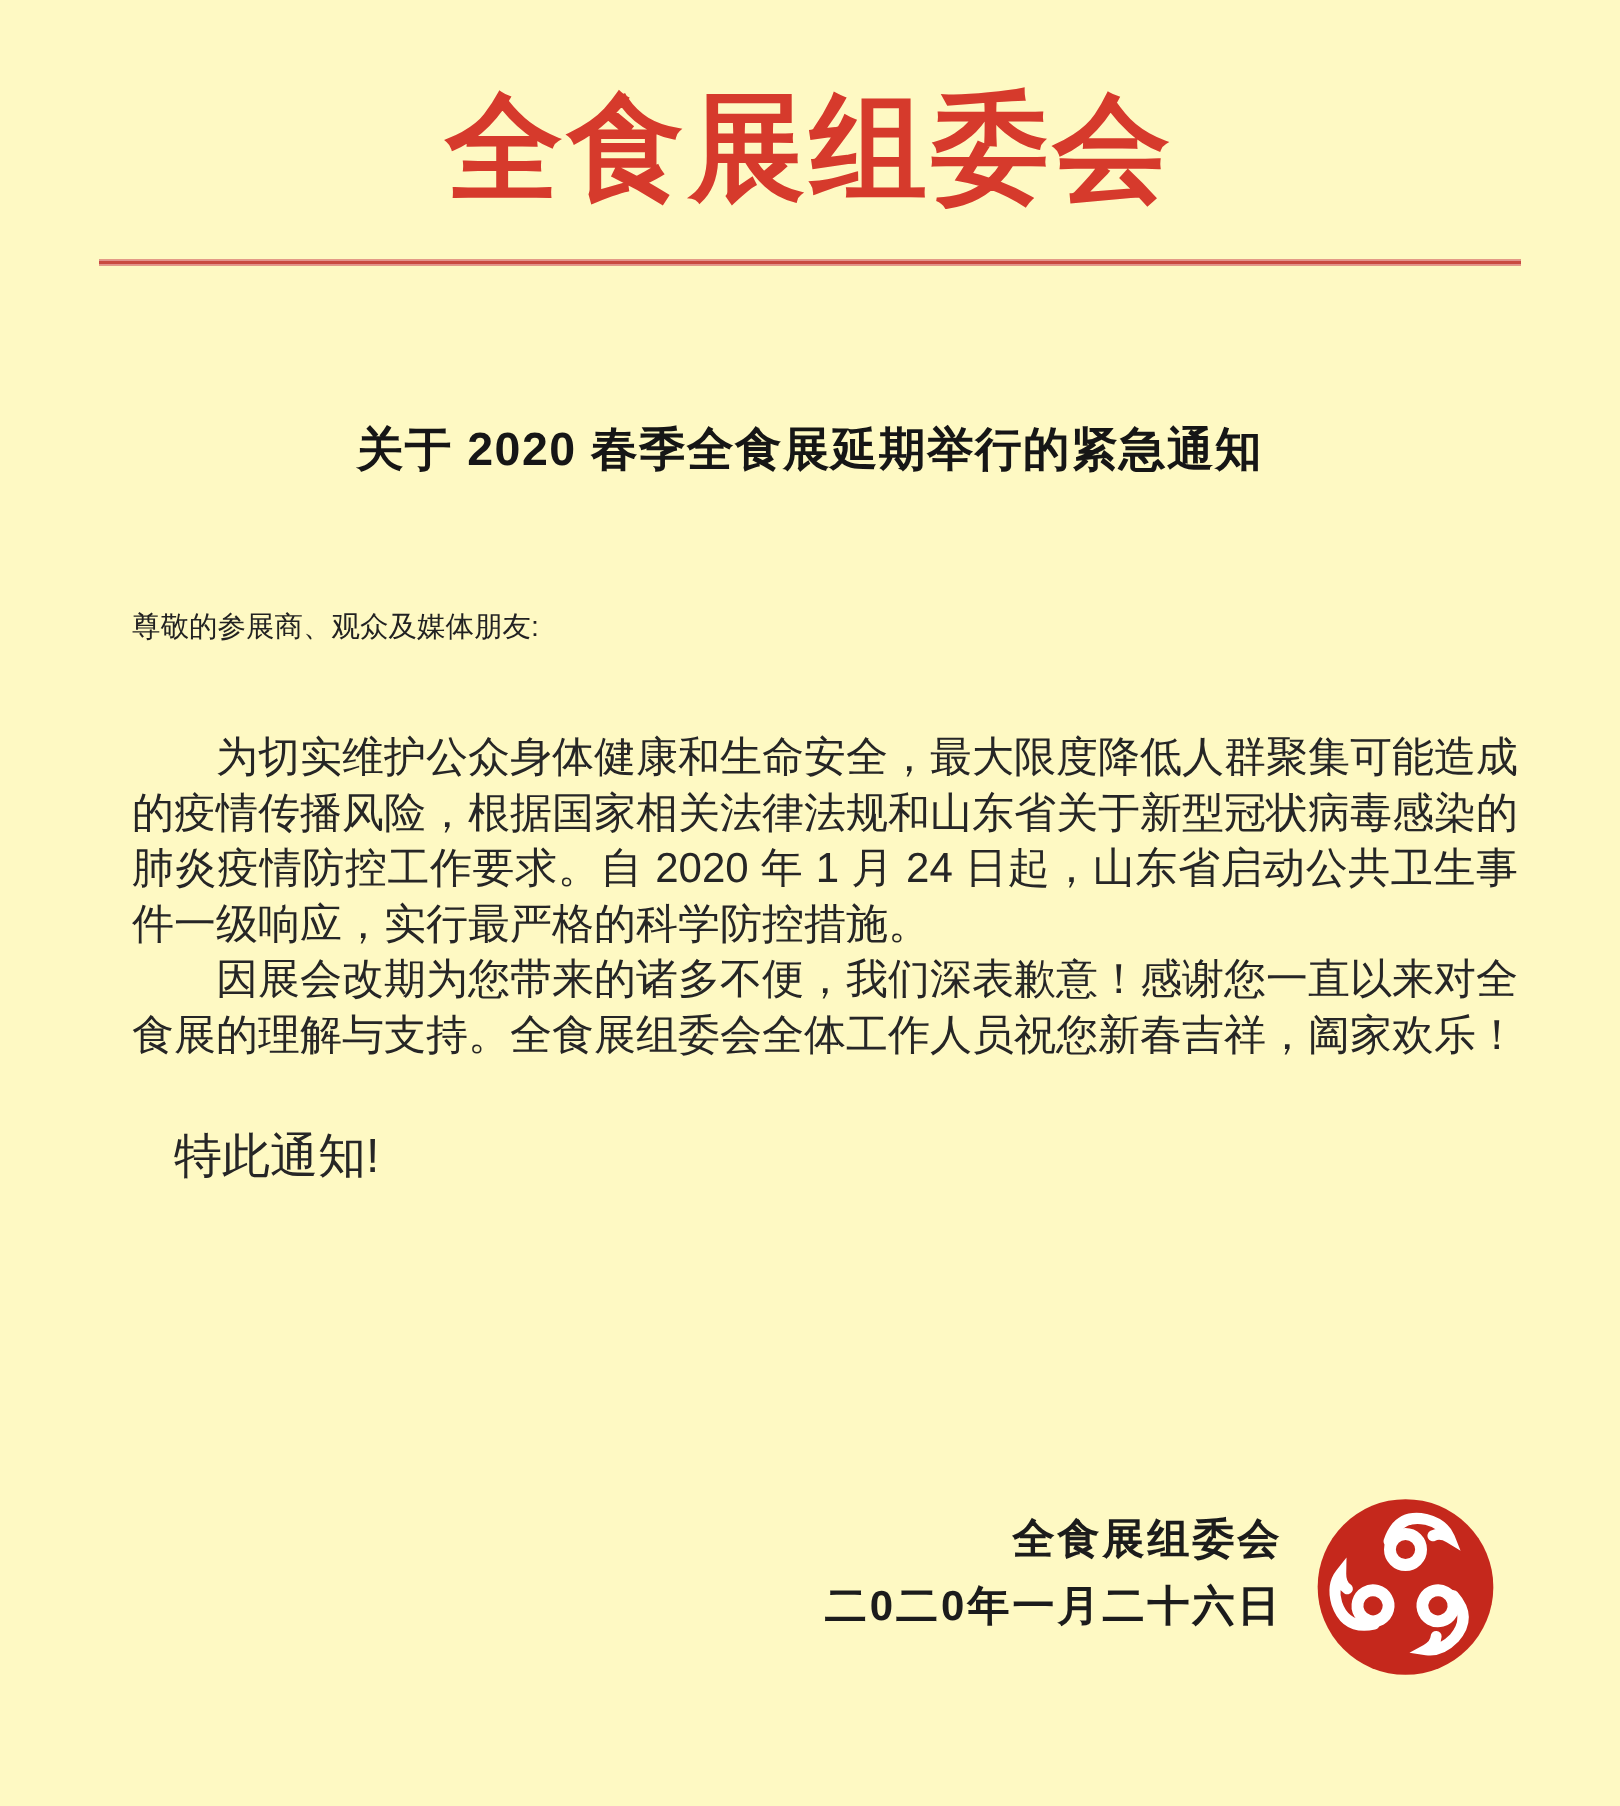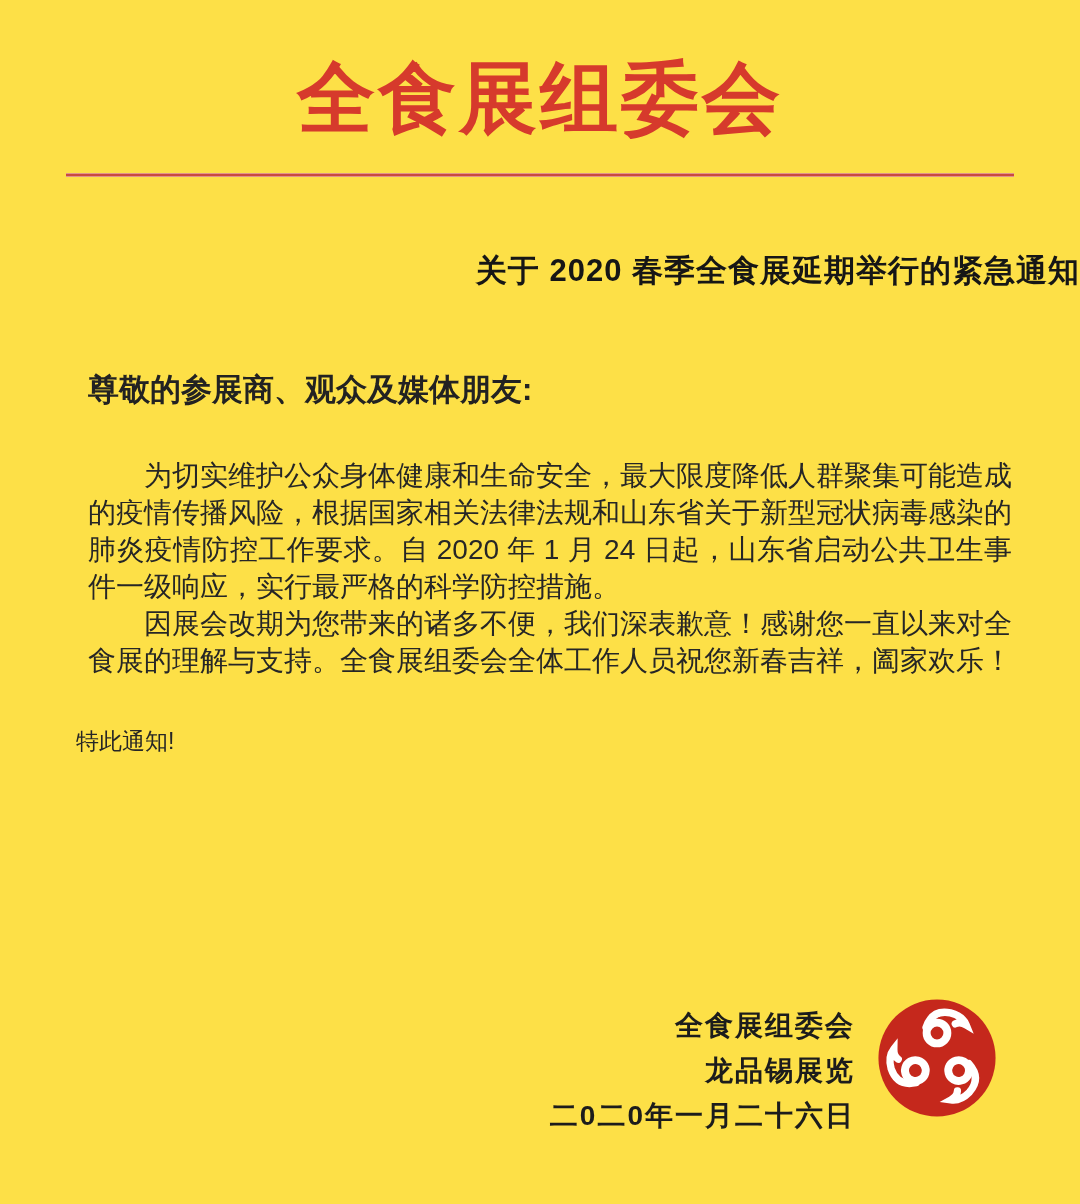--- a/index.html
+++ b/index.html
@@ -4,21 +4,21 @@
 <style>
   html, body {
     margin: 0;
     padding: 0;
     background: #ffffff;
   }
   .page {
     position: relative;
     width: 1080px;
     height: 1204px;
-    background: #fde047;
+    background: #fef9c3;
     overflow: hidden;
     font-family: "Liberation Sans", sans-serif;
     color: #1f1f1f;
   }
   .letterhead {
     padding-top: 56px;
     text-align: center;
     font-size: 78px;
     line-height: 84px;
     font-weight: bold;
@@ -27,49 +27,49 @@
   }
   .divider {
     margin: 33px 66px 0 66px;
     height: 4px;
     background: #c94a40;
     border-top: 1px solid #e2938c;
     border-bottom: 1px solid #e2938c;
     box-sizing: border-box;
   }
   .notice-title {
-    margin-top: 76px;
-    text-align: right;
+    margin-top: 105px;
+    text-align: center;
     font-size: 31px;
     line-height: 36px;
     font-weight: bold;
     color: #161616;
     letter-spacing: 1px;
   }
   .salutation {
     margin: 84px 68px 0 88px;
-    font-size: 31px;
+    font-size: 19px;
     line-height: 34px;
-    font-weight: bold;
+    font-weight: normal;
     color: #222;
   }
   .letter-body {
     margin: 50px 68px 12px 88px;
     font-size: 28px;
     line-height: 37px;
     text-align: justify;
     color: #262626;
   }
   .letter-body p {
     margin: 0;
     text-indent: 2em;
   }
   .closing {
-    margin: 44px 68px 0 76px;
-    font-size: 23px;
+    margin: 44px 68px 0 116px;
+    font-size: 32px;
     line-height: 37px;
     color: #262626;
   }
   .signature {
     position: absolute;
     left: 0;
     right: 0;
     top: 985px;
     height: 160px;
   }
@@ -108,21 +108,20 @@
   <div class="letter-body">
     <p>为切实维护公众身体健康和生命安全，最大限度降低人群聚集可能造成的疫情传播风险，根据国家相关法律法规和山东省关于新型冠状病毒感染的肺炎疫情防控工作要求。自 2020 年 1 月 24 日起，山东省启动公共卫生事件一级响应，实行最严格的科学防控措施。</p>
     <p>因展会改期为您带来的诸多不便，我们深表歉意！感谢您一直以来对全食展的理解与支持。全食展组委会全体工作人员祝您新春吉祥，阖家欢乐！</p>
   </div>
 
   <div class="closing">特此通知!</div>
 
   <div class="signature">
     <div class="sig-lines">
       <div>全食展组委会</div>
-      <div>龙品锡展览</div>
       <div>二0二0年一月二十六日</div>
     </div>
 
     <span class="org-logo">
       <svg viewBox="0 0 200 200" width="122" height="122" aria-hidden="true">
         <circle cx="100" cy="100" r="96" fill="#c5281c"></circle>
         <g fill="none" stroke="#ffffff" stroke-linecap="round">
           <g id="curl">
             <circle cx="100" cy="59" r="17" stroke-width="13"></circle>
             <path d="M 82 50 Q 92 20 122 26 Q 142 31 148 46 Q 138 40 130 44" stroke-width="12"></path>

